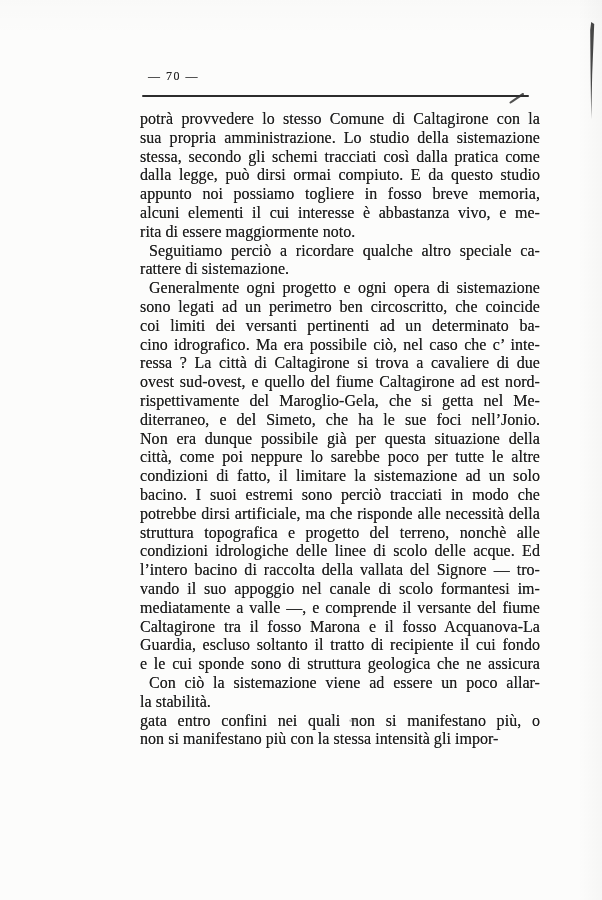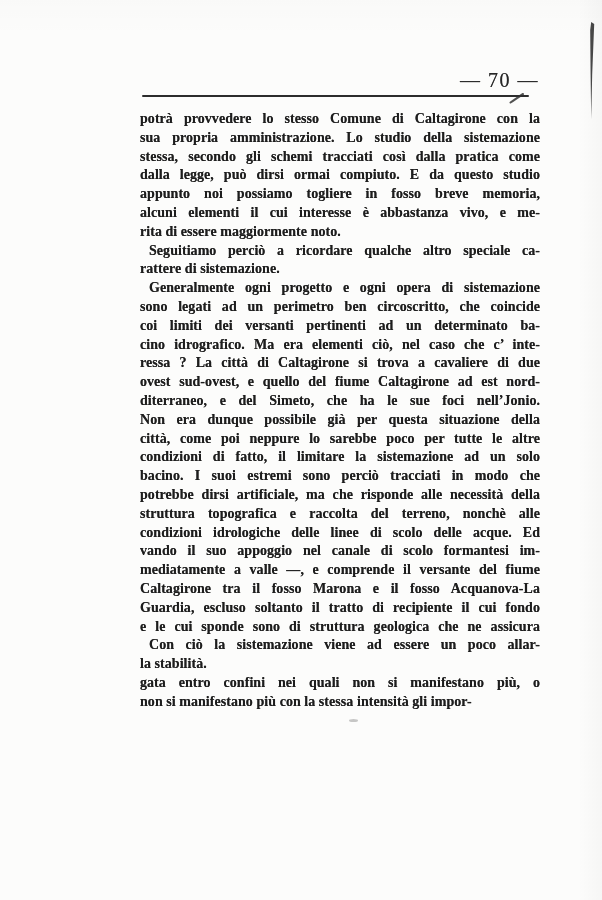--- a/index.html
+++ b/index.html
@@ -14,24 +14,24 @@
     background: #fcfcfb;
     background-image: linear-gradient(to right, rgba(0,0,0,0) 96%, rgba(0,0,0,0.025) 100%),
                       linear-gradient(to bottom, rgba(0,0,0,0.012) 0%, rgba(0,0,0,0) 4%);
     overflow: hidden;
     font-family: "Liberation Serif", "DejaVu Serif", serif;
     color: #1d1d1d;
   }
   .page-number {
     position: absolute;
     top: 69px;
-    left: 141px;
+    left: 148px;
     width: 398px;
-    text-align: right;
-    font-size: 20px;
+    text-align: left;
+    font-size: 12px;
     letter-spacing: 1.5px;
     color: #272727;
     text-shadow: 0 0 0.5px rgba(39,39,39,0.65);
   }
   .header-rule {
     position: absolute;
     top: 95px;
     left: 142px;
     width: 387px;
     height: 1.6px;
@@ -43,29 +43,28 @@
     left: 508px;
     top: 92px;
   }
   .text-block {
     position: absolute;
     left: 140px;
     top: 110px;
     width: 400px;
   }
   .line {
-    font-size: 14px;
+    font-size: 16px;
     line-height: 18.8px;
     text-align: justify;
     text-align-last: justify;
     letter-spacing: 0.05px;
     color: #1d1d1d;
     text-shadow: 0 0 0.5px rgba(29,29,29,0.7);
     white-space: normal;
-    font-weight: bold;
   }
   .line.end {
     text-align-last: left;
   }
   .line.indent {
     text-indent: 9px;
   }
   .edge-stroke {
     position: absolute;
     left: 587px;
@@ -102,31 +101,33 @@
       <div class="line">stessa, secondo gli schemi tracciati così dalla pratica come</div>
       <div class="line">dalla legge, può dirsi ormai compiuto. E da questo studio</div>
       <div class="line">appunto noi possiamo togliere in fosso breve memoria,</div>
       <div class="line">alcuni elementi il cui interesse è abbastanza vivo, e me-</div>
       <div class="line end">rita di essere maggiormente noto.</div>
       <div class="line indent">Seguitiamo perciò a ricordare qualche altro speciale ca-</div>
       <div class="line end">rattere di sistemazione.</div>
       <div class="line indent">Generalmente ogni progetto e ogni opera di sistemazione</div>
       <div class="line">sono legati ad un perimetro ben circoscritto, che coincide</div>
       <div class="line">coi limiti dei versanti pertinenti ad un determinato ba-</div>
-      <div class="line">cino idrografico. Ma era elementi ciò, nel caso che c’ inte-</div>
+      <div class="line">cino idrografico. Ma era possibile ciò, nel caso che c’ inte-</div>
       <div class="line">ressa ? La città di Caltagirone si trova a cavaliere di due</div>
       <div class="line">ovest sud-ovest, e quello del fiume Caltagirone ad est nord-</div>
+      <div class="line">rispettivamente del Maroglio-Gela, che si getta nel Me-</div>
       <div class="line">diterraneo, e del Simeto, che ha le sue foci nell’Jonio.</div>
       <div class="line">Non era dunque possibile già per questa situazione della</div>
       <div class="line">città, come poi neppure lo sarebbe poco per tutte le altre</div>
       <div class="line">condizioni di fatto, il limitare la sistemazione ad un solo</div>
       <div class="line">bacino. I suoi estremi sono perciò tracciati in modo che</div>
       <div class="line">potrebbe dirsi artificiale, ma che risponde alle necessità della</div>
-      <div class="line">struttura topografica e raccolta del terreno, nonchè alle</div>
+      <div class="line">struttura topografica e progetto del terreno, nonchè alle</div>
       <div class="line">condizioni idrologiche delle linee di scolo delle acque. Ed</div>
+      <div class="line">l’intero bacino di raccolta della vallata del Signore — tro-</div>
       <div class="line">vando il suo appoggio nel canale di scolo formantesi im-</div>
       <div class="line">mediatamente a valle —, e comprende il versante del fiume</div>
       <div class="line">Caltagirone tra il fosso Marona e il fosso Acquanova-La</div>
       <div class="line">Guardia, escluso soltanto il tratto di recipiente il cui fondo</div>
       <div class="line">e le cui sponde sono di struttura geologica che ne assicura</div>
       <div class="line indent">Con ciò la sistemazione viene ad essere un poco allar-</div>
       <div class="line end">la stabilità.</div>
       <div class="line">gata entro confini nei quali non si manifestano più, o</div>
       <div class="line end">non si manifestano più con la stessa intensità gli impor-</div>
     </div>

